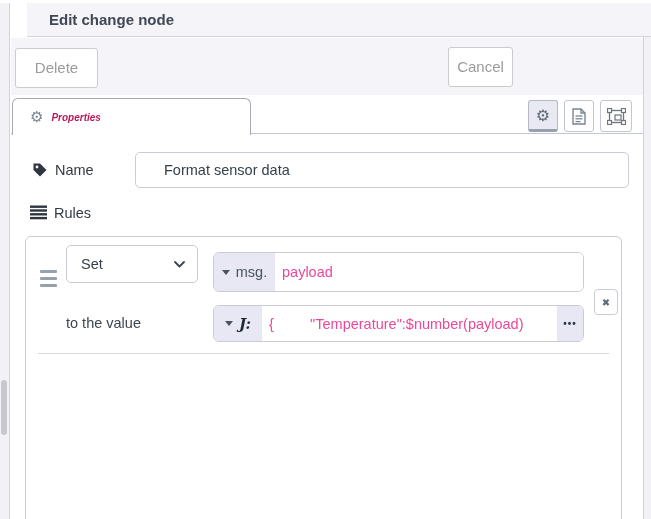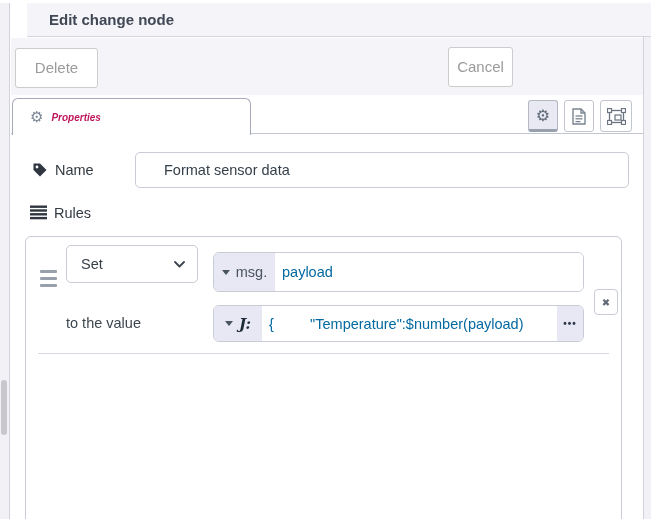--- a/index.html
+++ b/index.html
@@ -54,21 +54,21 @@
 
   .typed-group { position:absolute; left:187px; width:371px; border:1px solid #c9cbd6; border-radius:6px; background:#fff; display:flex; overflow:hidden; }
   .group-prop { top:15px; height:40px; }
   .group-value { top:68px; height:37px; }
   .typed-prefix { background:#e7e8f4; display:flex; align-items:center; justify-content:center; gap:6px; cursor:pointer; flex:0 0 auto; }
   .prefix-prop { width:61px; }
   .prefix-value { width:48px; }
   .tri-down { width:0; height:0; border-left:4px solid transparent; border-right:4px solid transparent; border-top:5px solid #4a5360; }
   .prefix-text { font-size:14.5px; color:#4a5360; }
   .jsonata-glyph { font-family:"DejaVu Serif", serif; font-weight:bold; font-style:italic; font-size:15px; color:#1f2937; }
-  .typed-input { flex:1; min-width:0; border:none; outline:none; padding:0 6px 0 7px; font-size:14.5px; color:#0369a1; font-family:"Liberation Sans",sans-serif; white-space:pre; background:#fff; }
+  .typed-input { flex:1; min-width:0; border:none; outline:none; padding:0 6px 0 7px; font-size:14.5px; color:#ec4899; font-family:"Liberation Sans",sans-serif; white-space:pre; background:#fff; }
   .expand-btn { flex:0 0 26px; background:#e7e8f4; border:none; display:flex; align-items:center; justify-content:center; cursor:pointer; font-size:10px; font-weight:bold; color:#2d3748; letter-spacing:1px; }
 
   .to-value-label { position:absolute; left:40px; top:68px; width:140px; height:37px; line-height:37px; text-align:left; font-size:14.5px; color:#3d464f; }
 
   .rule-delete-btn { position:absolute; left:568px; top:52px; width:24px; height:26px; background:#fff; border:1px solid #c9cbd6; border-radius:4px; color:#606a76; font-size:10px; display:flex; align-items:center; justify-content:center; cursor:pointer; }
 
   .rule-divider { position:absolute; left:12px; right:12px; top:116px; border-top:1px solid #d8d8e2; }
 
   svg { display:block; }
 </style>

